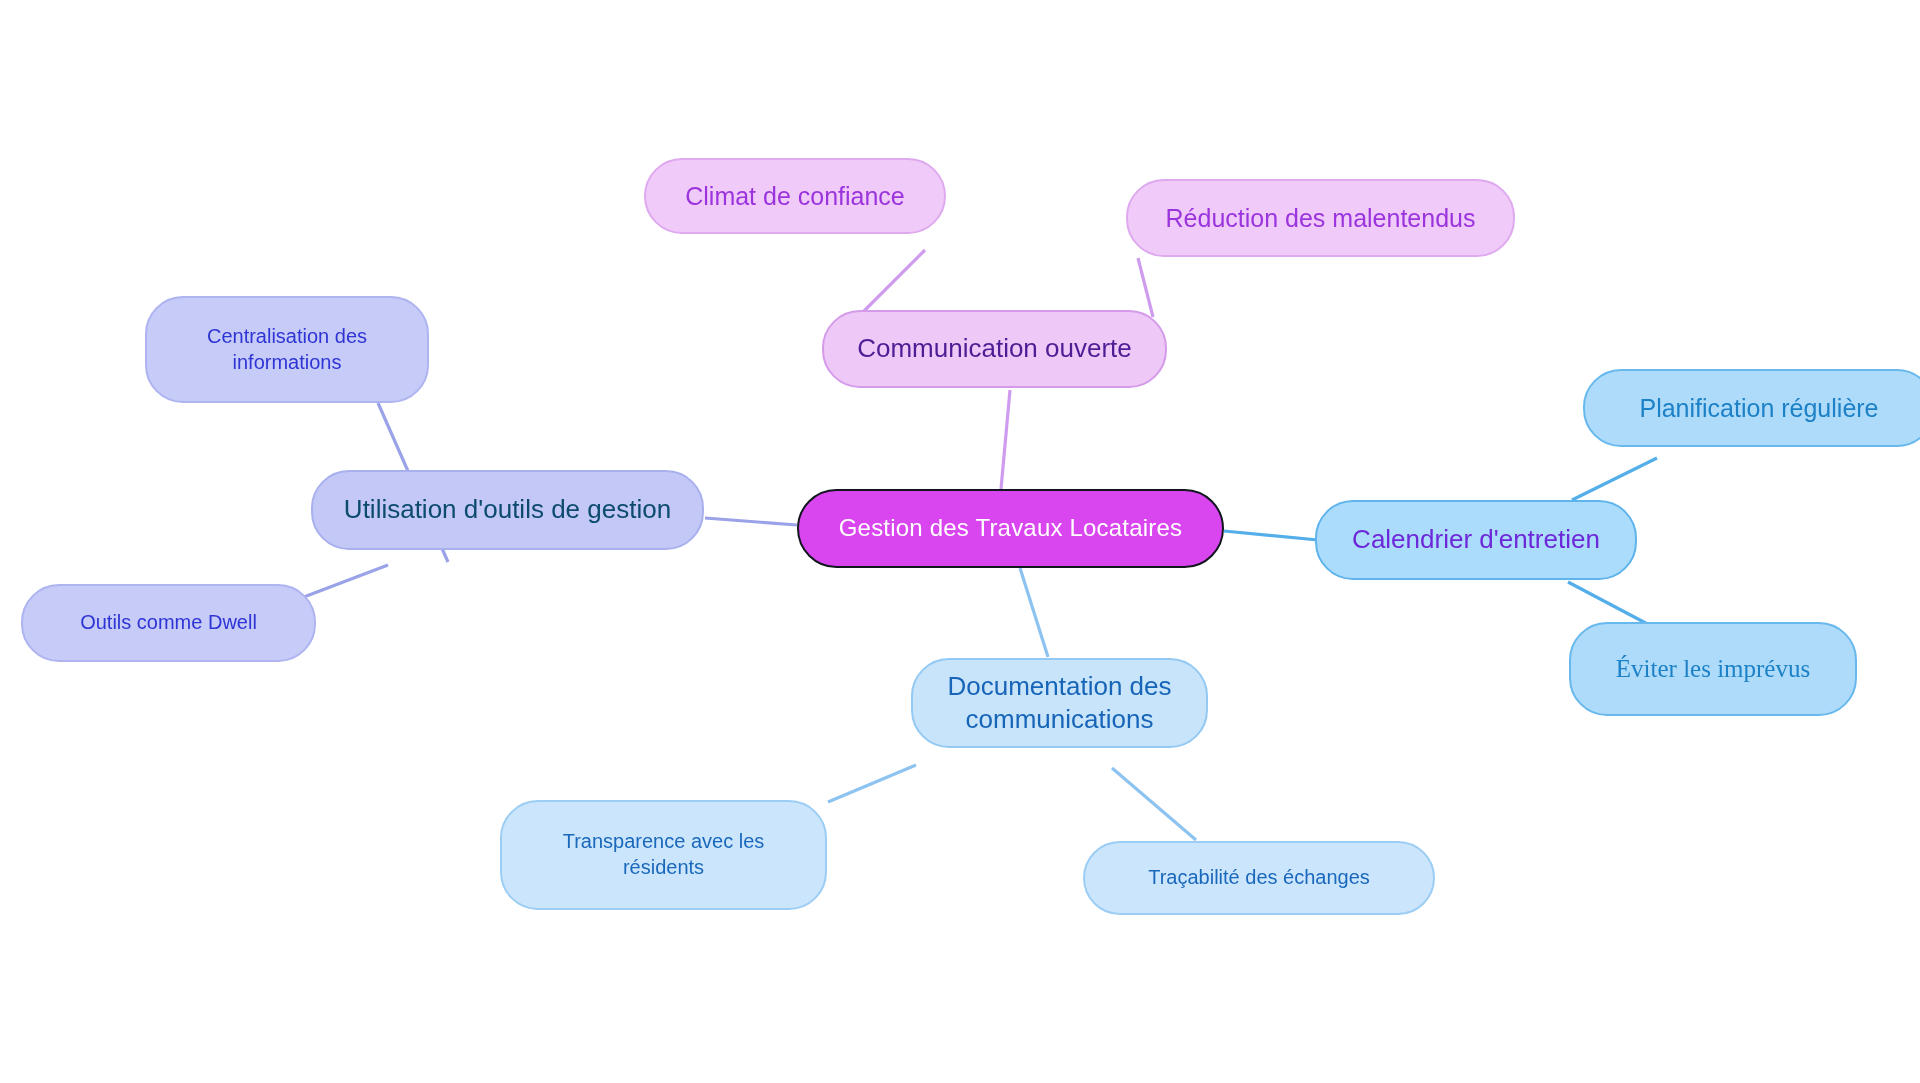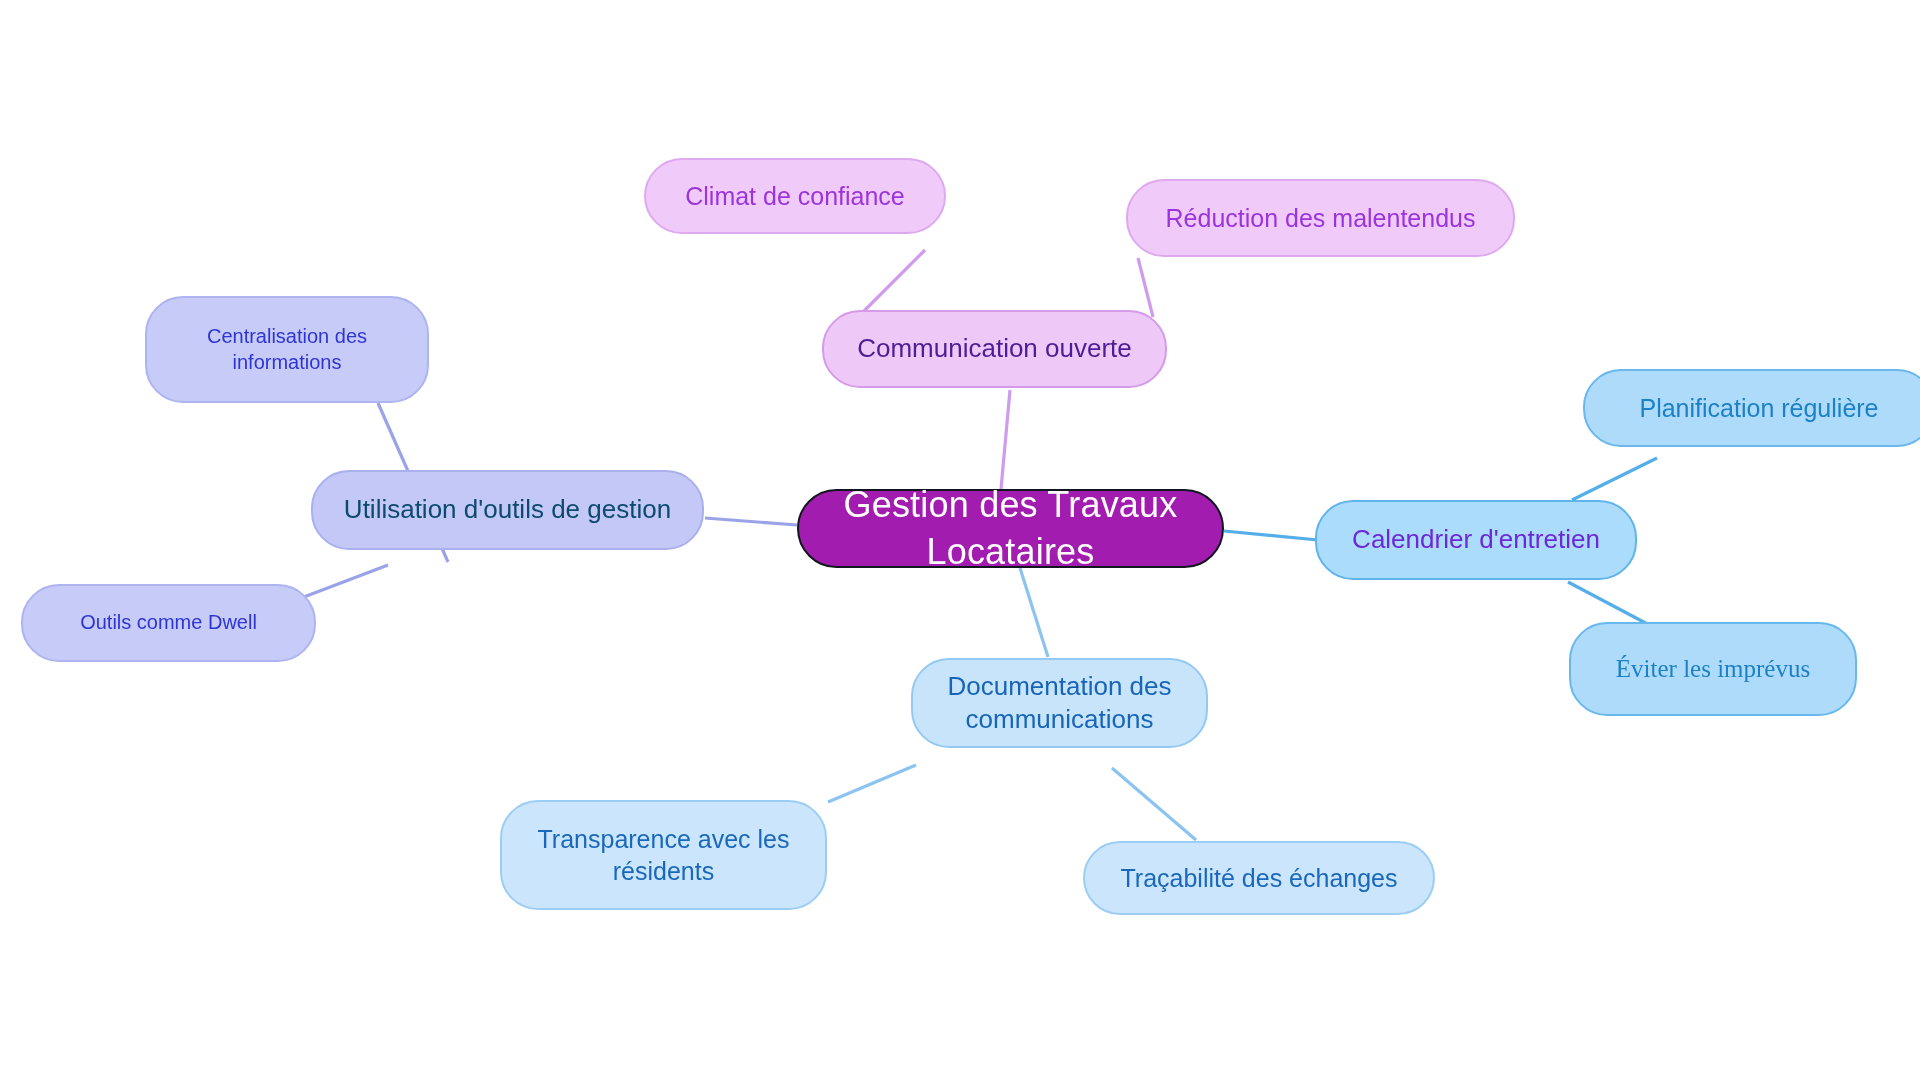--- a/index.html
+++ b/index.html
@@ -31,25 +31,25 @@
     justify-content: center;
     text-align: center;
     border-radius: 38px;
     border-style: solid;
     border-width: 2px;
     line-height: 1.28;
     white-space: pre-line;
     padding: 6px 18px;
   }
   .node-root {
-    background: #a21caf;
+    background: #d946ef;
     border-color: #12161f;
     color: #ffffff;
     border-radius: 40px;
-    font-size: 36px;
+    font-size: 24px;
     letter-spacing: 0.2px;
     text-align: center;
   }
   .node-purple {
     background: #eec9f7;
     border-color: #d59bea;
     color: #4c1d95;
     font-size: 26px;
   }
   .node-purple-child {
@@ -85,21 +85,21 @@
   .node-paleblue {
     background: #c8e4fb;
     border-color: #93c9f3;
     color: #1765b8;
     font-size: 26px;
   }
   .node-paleblue-child {
     background: #cbe6fc;
     border-color: #9ccdf4;
     color: #1a68bb;
-    font-size: 25px;
+    font-size: 20px;
   }
 </style>
 </head>
 <body>
 
 <div id="canvas">
 
   <svg id="edge-layer" viewBox="0 0 1920 1083" xmlns="http://www.w3.org/2000/svg">
 
     <path d="M 1000 500 L 1010 390" fill="none" stroke="#cf9bef" stroke-width="3.2"></path>

